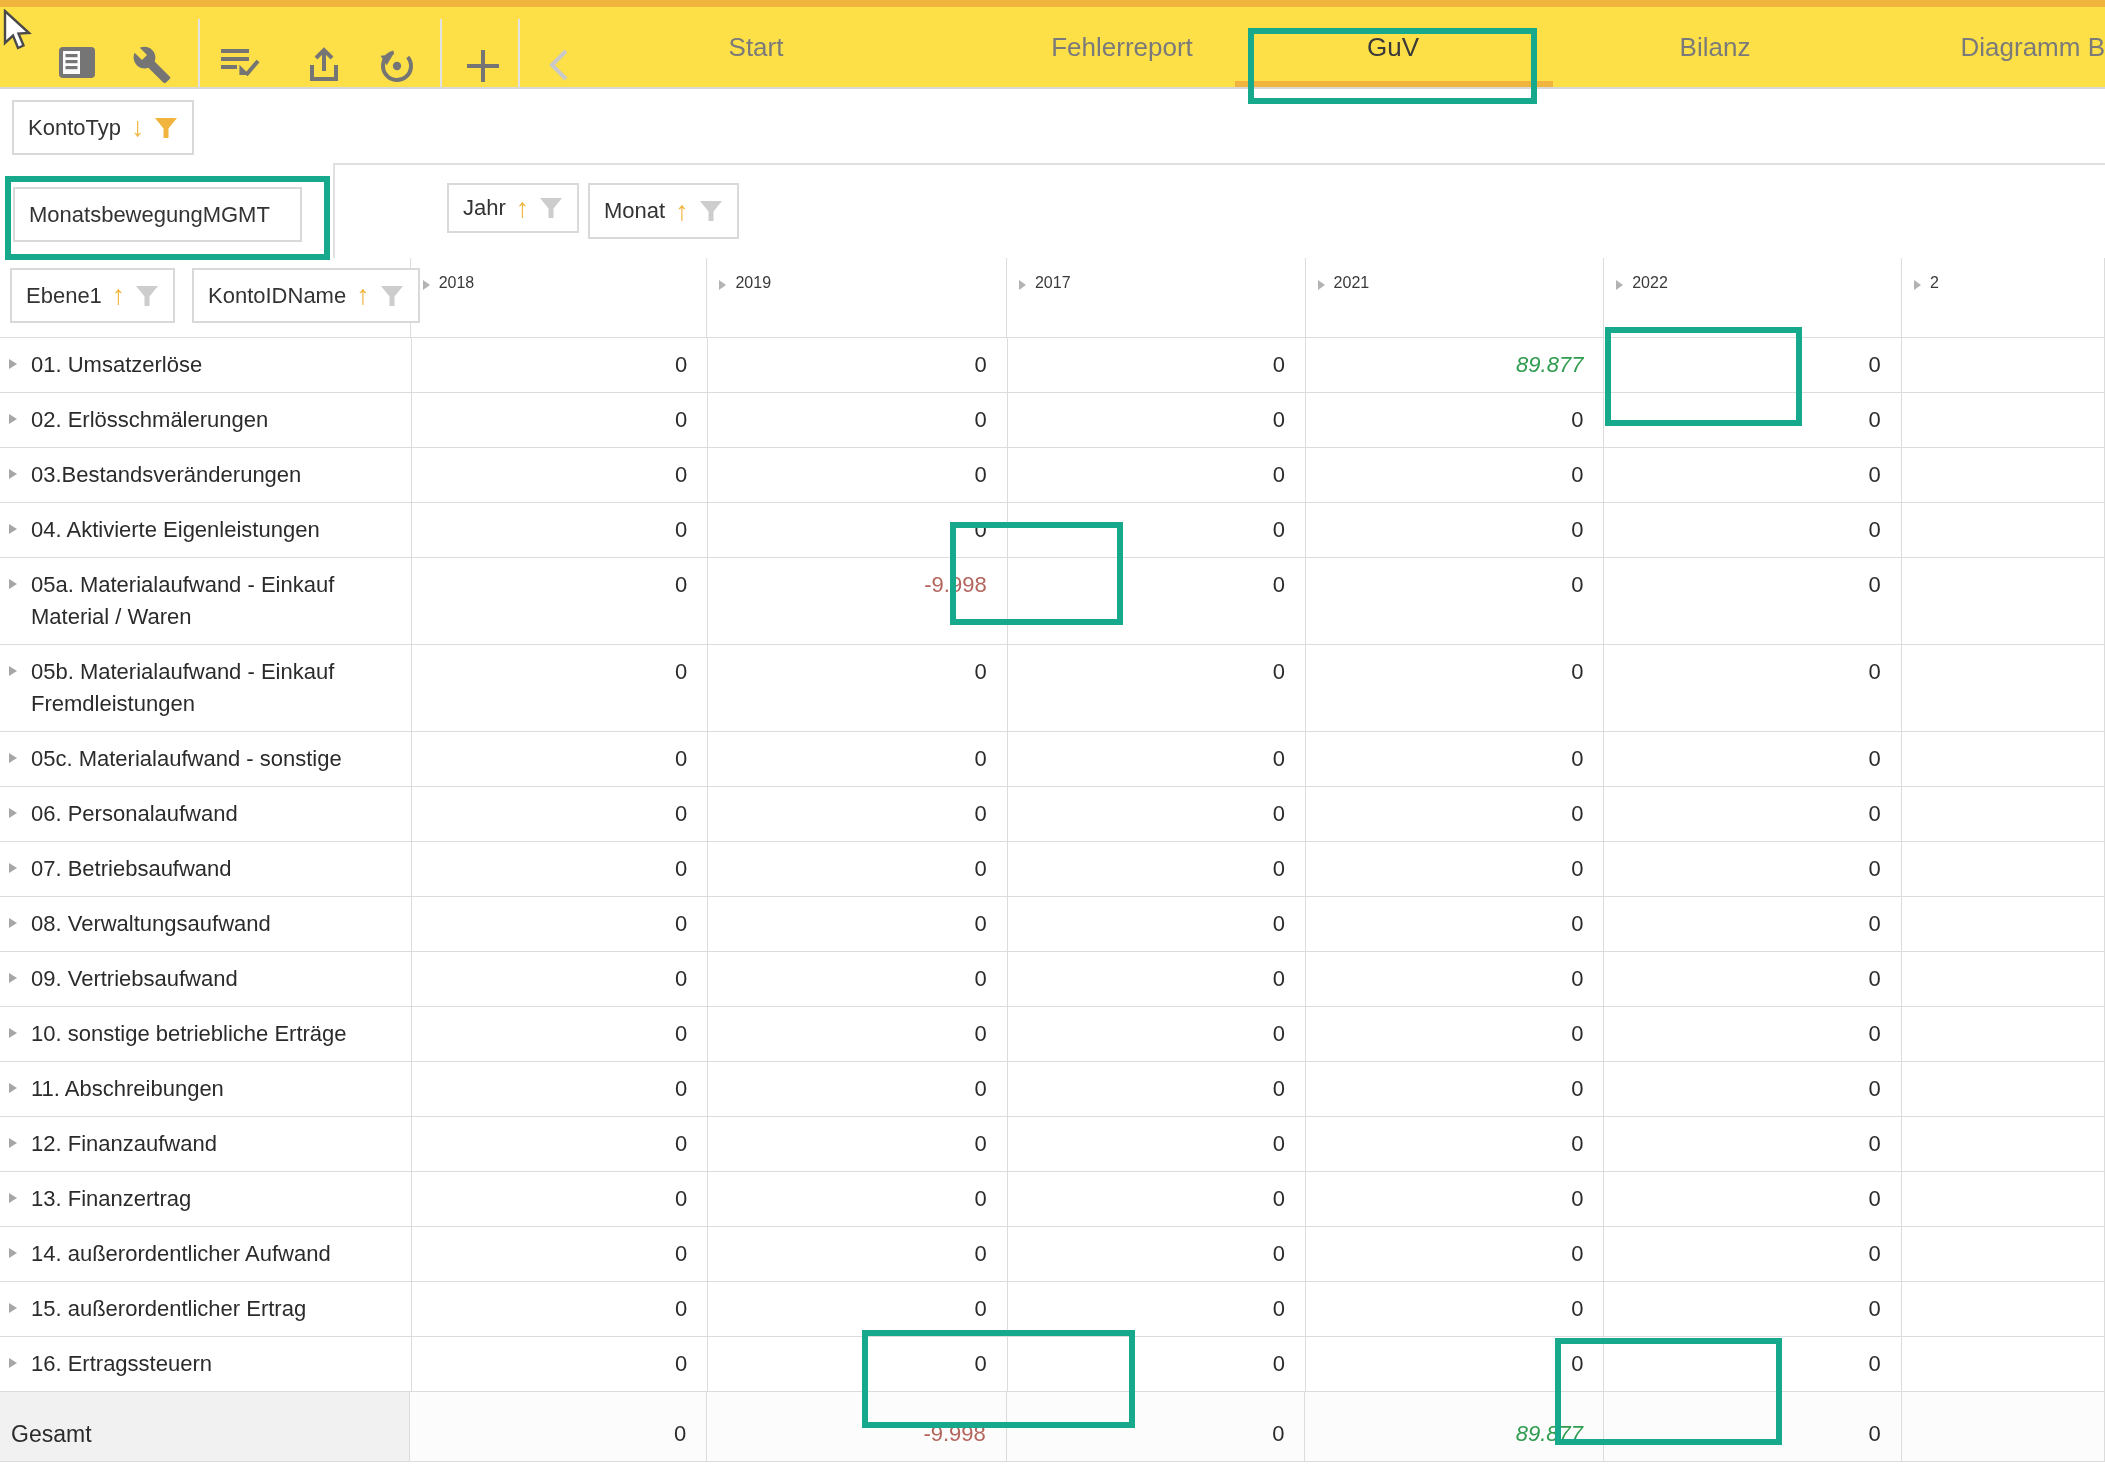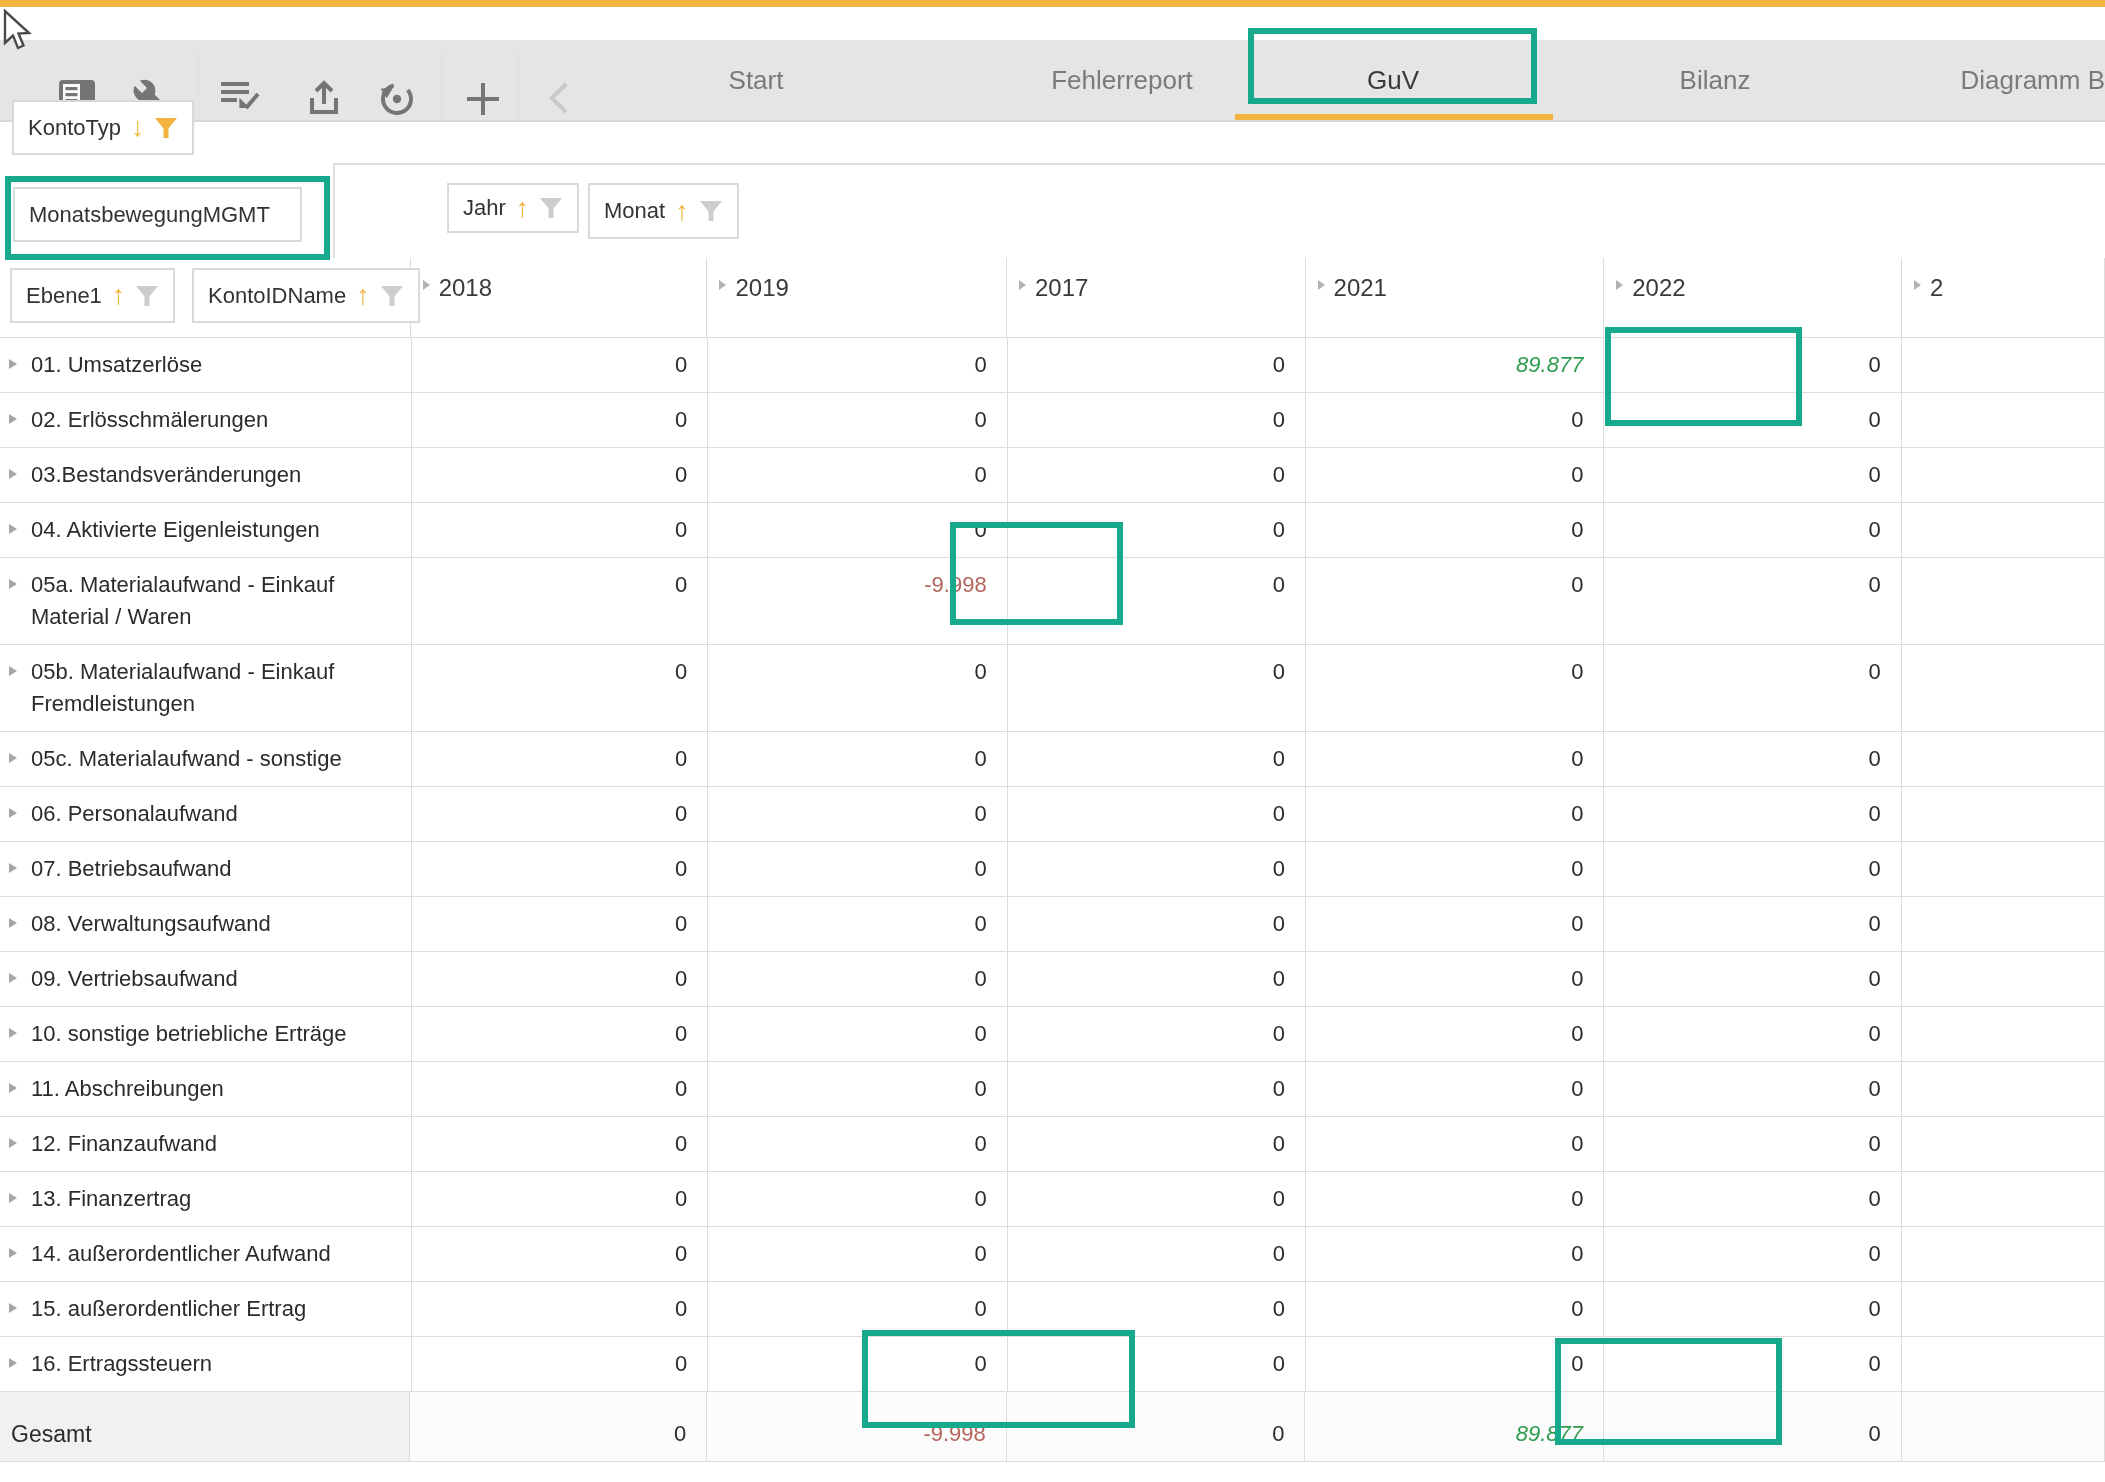--- a/index.html
+++ b/index.html
@@ -3,22 +3,22 @@
 <meta charset="utf-8">
 <style>
   html,body{margin:0;padding:0;background:#fff;}
   .app{position:relative;width:2105px;height:1482px;overflow:hidden;background:#fff;
        font-family:"Liberation Sans","DejaVu Sans",sans-serif;color:#2e2e2e;}
 
   
   .topbar{position:absolute;left:0;top:0;width:100%;height:7px;background:#F1B53F;}
 
   
-  .toolbar{position:absolute;left:0;top:7px;width:100%;height:80px;background:#e5e5e5;
-           border-bottom:2px solid #d8d8d8;box-sizing:content-box;margin-top:33px;}
+  .toolbar{position:absolute;left:0;top:7px;width:100%;height:80px;background:#fde047;
+           border-bottom:2px solid #d8d8d8;box-sizing:content-box;}
   .tbicon{position:absolute;top:38px;}
   .sep{position:absolute;top:12px;height:68px;width:2px;background:#e2e2e2;}
   .tab{position:absolute;top:0;height:80px;line-height:80px;font-size:26px;color:#7a7a7a;
        transform:translateX(-50%);white-space:nowrap;}
   .tab.active{color:#3a3a3a;font-weight:normal;}
   .underline{position:absolute;left:1235px;top:74px;width:318px;height:6px;background:#F1B53F;z-index:5;}
 
   
   .chip{position:absolute;display:flex;align-items:center;gap:10px;padding:0 14px;background:#fff;
         border:2px solid #d9d9d9;font-size:22px;color:#333;height:55px;box-sizing:border-box;white-space:nowrap;}
@@ -28,21 +28,21 @@
 
   
   .vline{position:absolute;width:2px;background:#e0e0e0;}
   .hline{position:absolute;height:2px;background:#e0e0e0;}
 
   
   .grid{position:absolute;left:0;top:258px;width:2105px;}
   .hrow,.trow{display:flex;border-bottom:1.5px solid #dcdcdc;}
   .hrow{height:79px;}
   .hcell{box-sizing:border-box;border-right:1.5px solid #dcdcdc;display:flex;align-items:flex-start;
-         padding:16px 0 0 12px;font-size:24px;color:#3a3a3a;}
+         padding:16px 0 0 12px;font-size:16px;color:#3a3a3a;}
   .hcell.labelhead{position:relative;}
   .trow{min-height:54px;}
   .cell{box-sizing:border-box;border-right:1.5px solid #dcdcdc;padding:11px 20px 11px 0;
         text-align:right;font-size:22px;line-height:32px;color:#2b2b2b;}
   .cell.label{text-align:left;padding:11px 10px 11px 31px;position:relative;color:#2b2b2b;}
   .tri{width:0;height:0;border-left:8px solid #a6a6a6;border-top:5.5px solid transparent;
        border-bottom:5.5px solid transparent;}
   .cell.label .tri{position:absolute;left:9px;top:21px;}
   .hcell .tri{border-left-width:7px;border-top-width:5px;border-bottom-width:5px;margin:6px 9px 0 0;
               border-left-color:#b3b3b3;}

